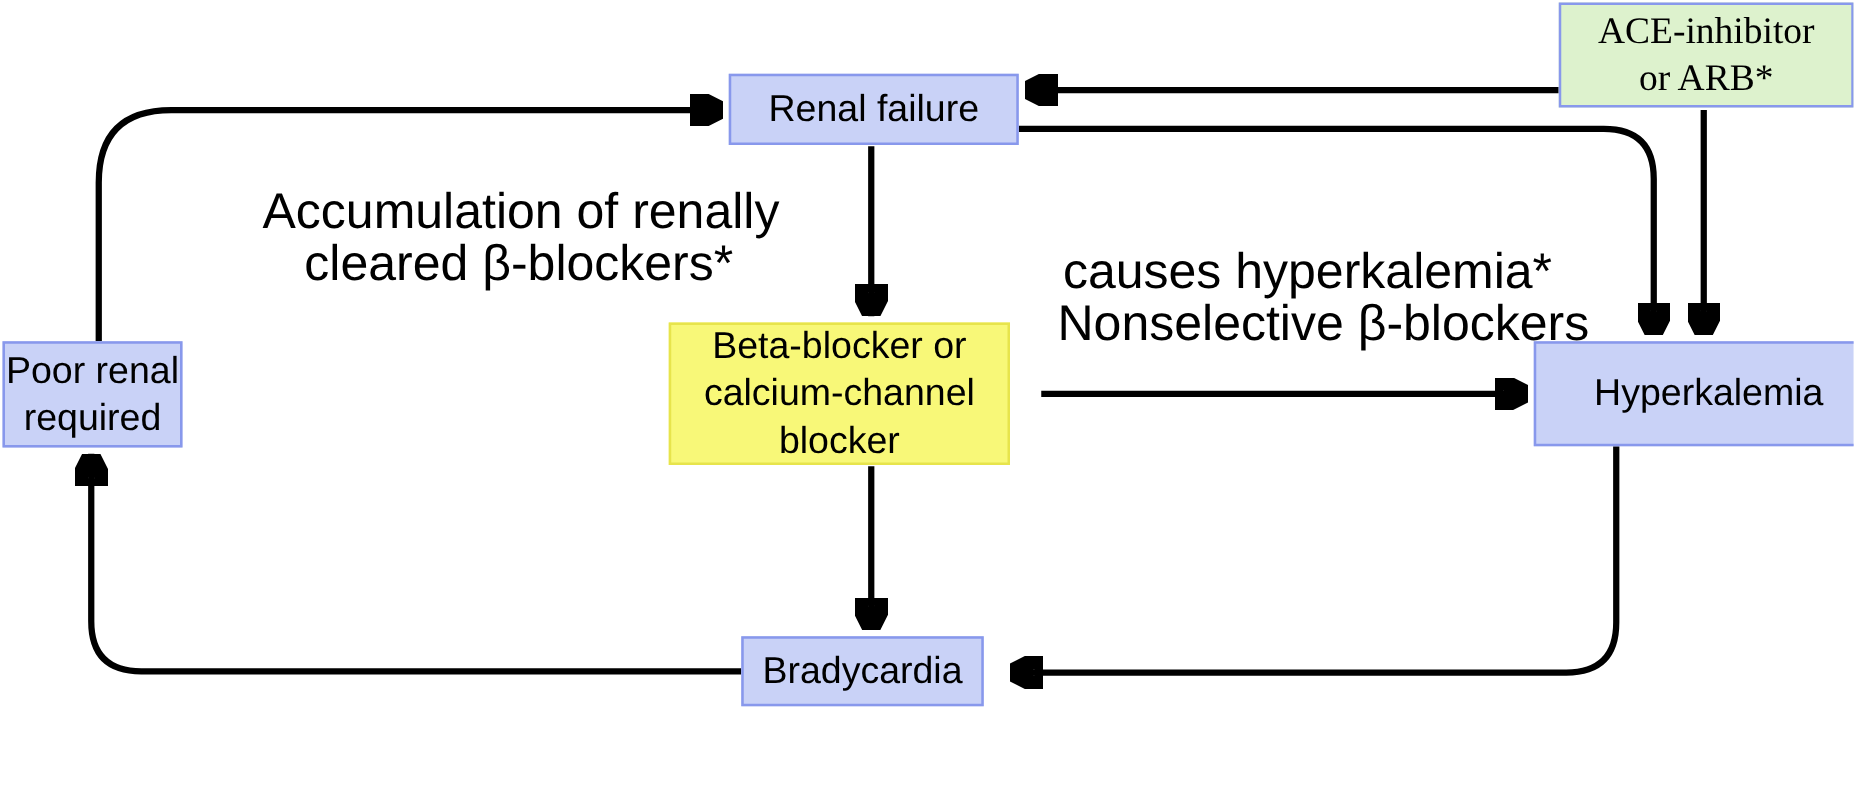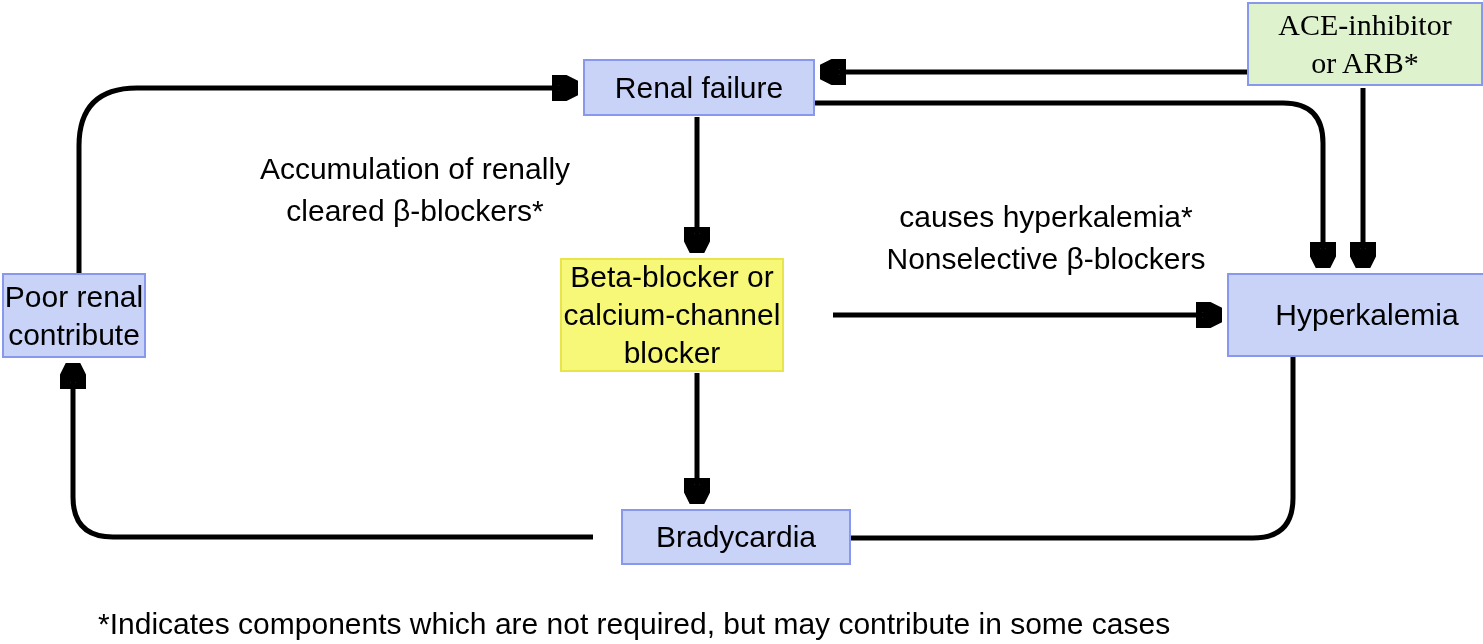--- a/index.html
+++ b/index.html
@@ -37,21 +37,21 @@
     box-sizing: border-box;
   }
   .node .ln { display: block; white-space: nowrap; }
   .node.blue   { background: #c9d2f7; }
   .node.green  { background: #ddf2cd; }
   .node.yellow { background: #f8f878; border-color: #e7e44c; }
   .annotation {
     position: absolute;
     z-index: 2;
     text-align: center;
-    font-size: 30px;
+    font-size: 40px;
     line-height: 42px;
   }
   .annotation .ln { display: block; white-space: nowrap; }
   .footnote {
     position: absolute;
     z-index: 2;
     font-size: 30px;
     white-space: nowrap;
   }
 </style>
@@ -79,44 +79,43 @@
 
   <div class="node blue" style="left:583px; top:59px; width:232px; height:57px;text-align:center;">
     <span class="ln">Renal failure</span>
   </div>
 
   <div class="node green" style="left:1247px; top:2px; width:236px; height:84px;font-family:Liberation Serif, serif;">
     <span class="ln">ACE-inhibitor</span>
     <span class="ln">or ARB*</span>
   </div>
 
-  <div class="node yellow" style="left:560px; top:258px; width:224px; height:114px;">
+  <div class="node yellow" style="left:535px; top:258px; width:273px; height:114px;">
     <span class="ln">Beta-blocker or</span>
     <span class="ln">calcium-channel</span>
     <span class="ln">blocker</span>
   </div>
 
   <div class="node blue" style="left:2px; top:273px; width:144px; height:85px;">
     <span class="ln">Poor renal</span>
-    <span class="ln">contribute</span>
+    <span class="ln">required</span>
   </div>
 
   <div class="node blue" style="left:1227px; top:273px; width:280px; height:84px;">
     <span class="ln">Hyperkalemia</span>
   </div>
 
-  <div class="node blue" style="left:593px; top:509px; width:230px; height:56px;margin-left:28px;">
+  <div class="node blue" style="left:593px; top:509px; width:194px; height:56px;">
     <span class="ln">Bradycardia</span>
   </div>
 
   <div class="annotation" style="left:210px; top:148px; width:410px;">
     <span class="ln">Accumulation of renally</span>
     <span class="ln">cleared β-blockers*</span>
   </div>
 
   <div class="annotation" style="left:846px; top:196px; width:400px;">
     <span class="ln">causes hyperkalemia*</span>
     <span class="ln">Nonselective β-blockers</span>
   </div>
 
-  <div class="footnote" style="left:98px; top:607px;">*Indicates components which are not required, but may contribute in some cases</div>
 
 </div>
 
 </body></html>

